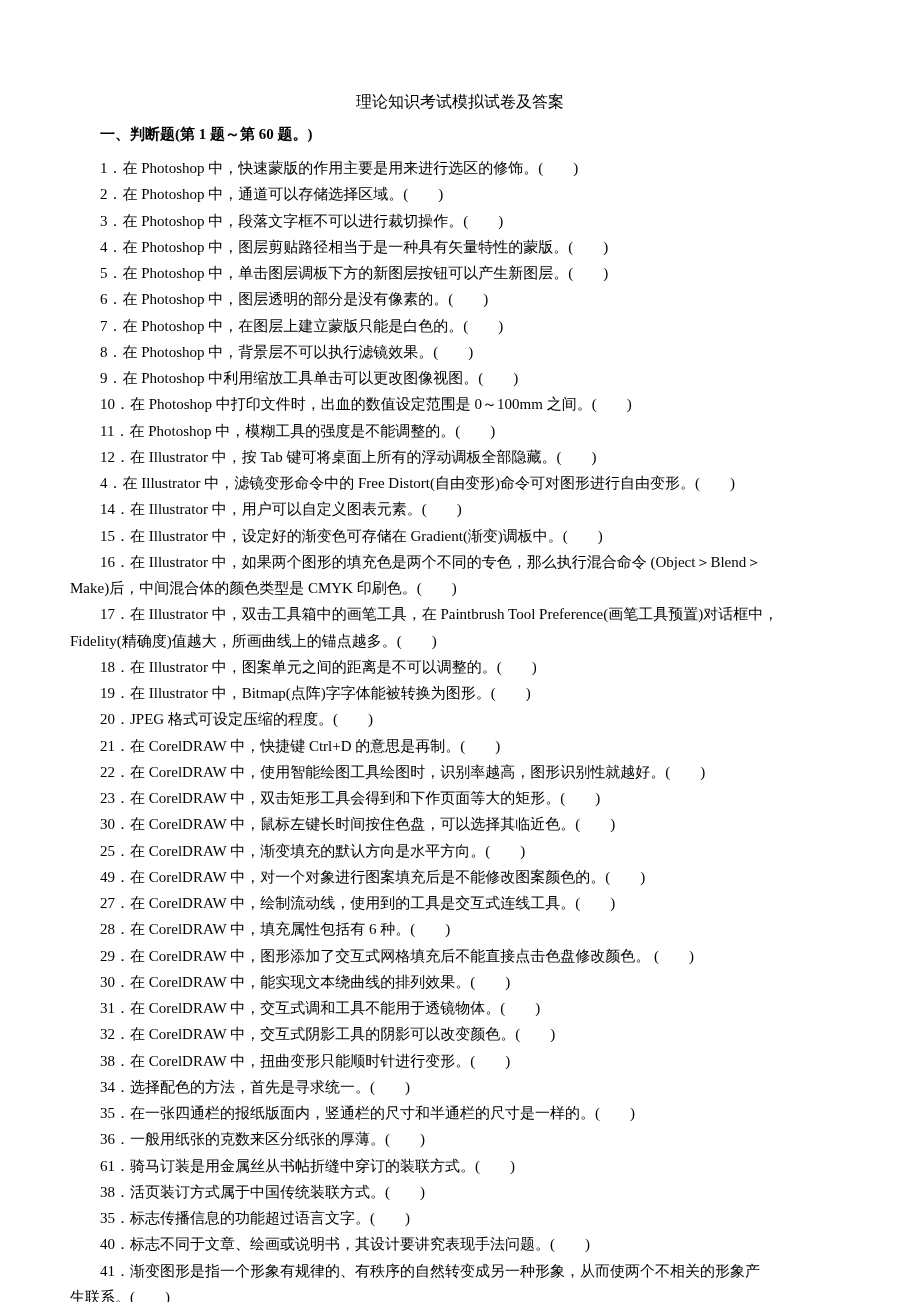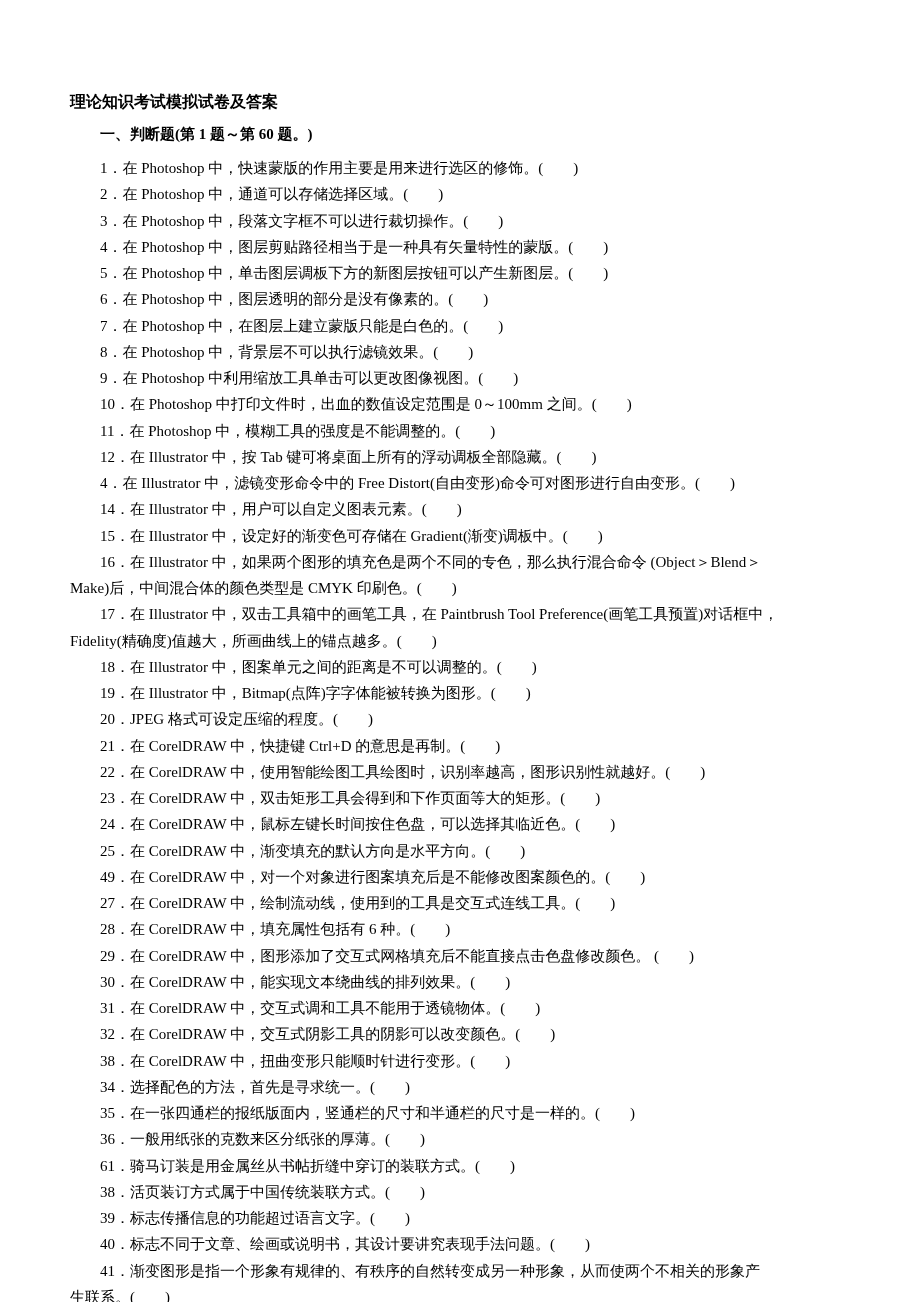--- a/index.html
+++ b/index.html
@@ -10,22 +10,22 @@
     body {
       font-family: "SimSun", "宋体", serif;
       font-size: 15px;
       line-height: 1.55;
       color: #000;
       background: #fff;
       width: 920px;
       padding: 90px 70px 40px 70px;
     }
     .title {
-      text-align: left;
-      font-weight: bold;
+      text-align: center;
+      font-weight: normal;
       font-size: 16px;
       margin-bottom: 8px;
     }
     .section-header {
       font-weight: bold;
       font-size: 15px;
       text-indent: 2em;
       margin-bottom: 11px;
     }
     .question {
@@ -66,31 +66,31 @@
 <div class="question-wrap">16．在 Illustrator 中，如果两个图形的填充色是两个不同的专色，那么执行混合命令 (Object＞Blend＞</div>
 <div class="question-cont">Make)后，中间混合体的颜色类型是 CMYK 印刷色。(　　)</div>
 <div class="question-wrap">17．在 Illustrator 中，双击工具箱中的画笔工具，在 Paintbrush Tool Preference(画笔工具预置)对话框中，</div>
 <div class="question-cont">Fidelity(精确度)值越大，所画曲线上的锚点越多。(　　)</div>
 <div class="question">18．在 Illustrator 中，图案单元之间的距离是不可以调整的。(　　)</div>
 <div class="question">19．在 Illustrator 中，Bitmap(点阵)字字体能被转换为图形。(　　)</div>
 <div class="question">20．JPEG 格式可设定压缩的程度。(　　)</div>
 <div class="question">21．在 CorelDRAW 中，快捷键 Ctrl+D 的意思是再制。(　　)</div>
 <div class="question">22．在 CorelDRAW 中，使用智能绘图工具绘图时，识别率越高，图形识别性就越好。(　　)</div>
 <div class="question">23．在 CorelDRAW 中，双击矩形工具会得到和下作页面等大的矩形。(　　)</div>
-<div class="question">24．在 CorelDRAW 中，鼠标左键长时间按住色盘，可以选择其临近色。(　　)</div>
+<div class="question">30．在 CorelDRAW 中，鼠标左键长时间按住色盘，可以选择其临近色。(　　)</div>
 <div class="question">25．在 CorelDRAW 中，渐变填充的默认方向是水平方向。(　　)</div>
 <div class="question">49．在 CorelDRAW 中，对一个对象进行图案填充后是不能修改图案颜色的。(　　)</div>
 <div class="question">27．在 CorelDRAW 中，绘制流动线，使用到的工具是交互式连线工具。(　　)</div>
 <div class="question">28．在 CorelDRAW 中，填充属性包括有 6 种。(　　)</div>
 <div class="question">29．在 CorelDRAW 中，图形添加了交互式网格填充后不能直接点击色盘修改颜色。 (　　)</div>
 <div class="question">30．在 CorelDRAW 中，能实现文本绕曲线的排列效果。(　　)</div>
 <div class="question">31．在 CorelDRAW 中，交互式调和工具不能用于透镜物体。(　　)</div>
 <div class="question">32．在 CorelDRAW 中，交互式阴影工具的阴影可以改变颜色。(　　)</div>
 <div class="question">38．在 CorelDRAW 中，扭曲变形只能顺时针进行变形。(　　)</div>
 <div class="question">34．选择配色的方法，首先是寻求统一。(　　)</div>
 <div class="question">35．在一张四通栏的报纸版面内，竖通栏的尺寸和半通栏的尺寸是一样的。(　　)</div>
 <div class="question">36．一般用纸张的克数来区分纸张的厚薄。(　　)</div>
 <div class="question">61．骑马订装是用金属丝从书帖折缝中穿订的装联方式。(　　)</div>
 <div class="question">38．活页装订方式属于中国传统装联方式。(　　)</div>
-<div class="question">39．标志传播信息的功能超过语言文字。(　　)</div>
+<div class="question">35．标志传播信息的功能超过语言文字。(　　)</div>
 <div class="question">40．标志不同于文章、绘画或说明书，其设计要讲究表现手法问题。(　　)</div>
 <div class="question-wrap">41．渐变图形是指一个形象有规律的、有秩序的自然转变成另一种形象，从而使两个不相关的形象产</div>
 <div class="question-cont">生联系。(　　)</div>
 
 </body></html>

